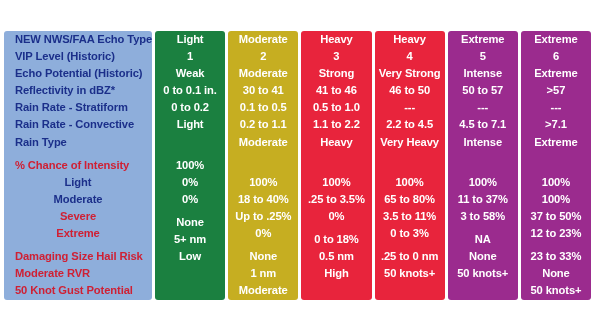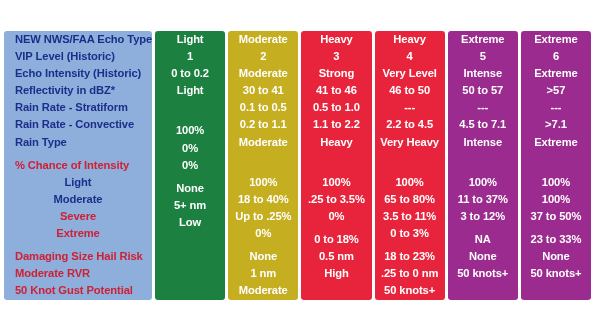--- a/index.html
+++ b/index.html
@@ -71,39 +71,41 @@
   .col-data .cell { color: #ffffff; }
 </style>
 </head>
 <body>
 
 <div id="stage">
   <div id="table-wrap">
     <div class="col col-labels">
         <div class="cell lbl-blue">NEW NWS/FAA Echo Type</div>
         <div class="cell lbl-blue">VIP Level (Historic)</div>
-        <div class="cell lbl-blue">Echo Intensity (Historic)</div>
+        <div class="cell lbl-blue">Echo Potential (Historic)</div>
         <div class="cell lbl-blue">Reflectivity in dBZ*</div>
         <div class="cell lbl-blue">Rain Rate - Stratiform</div>
         <div class="cell lbl-blue">Rain Rate - Convective</div>
         <div class="cell lbl-blue">Rain Type</div>
         <div class="cell spacer"></div>
         <div class="cell lbl-red">% Chance of Intensity</div>
         <div class="cell lbl-blue centered">Light</div>
         <div class="cell lbl-blue centered">Moderate</div>
         <div class="cell lbl-red centered">Severe</div>
         <div class="cell lbl-red centered">Extreme</div>
         <div class="cell spacer"></div>
         <div class="cell lbl-red">Damaging Size Hail Risk</div>
         <div class="cell lbl-red">Moderate RVR</div>
         <div class="cell lbl-red">50 Knot Gust Potential</div>
       </div>
   <div class="col col-data" style="background: rgb(27, 128, 64);">
         <div class="cell">Light</div>
         <div class="cell">1</div>
+        <div class="cell">Weak</div>
+        <div class="cell">0 to 0.1 in.</div>
         <div class="cell">0 to 0.2</div>
         <div class="cell">Light</div>
         <div class="cell spacer"></div>
         <div class="cell"></div>
         <div class="cell">100%</div>
         <div class="cell">0%</div>
         <div class="cell">0%</div>
         <div class="cell spacer"></div>
         <div class="cell">None</div>
         <div class="cell">5+ nm</div>
@@ -142,66 +144,66 @@
         <div class="cell">.25 to 3.5%</div>
         <div class="cell">0%</div>
         <div class="cell spacer"></div>
         <div class="cell">0 to 18%</div>
         <div class="cell">0.5 nm</div>
         <div class="cell">High</div>
       </div>
       <div class="col col-data" style="background: rgb(232, 36, 60);">
         <div class="cell">Heavy</div>
         <div class="cell">4</div>
-        <div class="cell">Very Level</div>
+        <div class="cell">Very Strong</div>
         <div class="cell">46 to 50</div>
         <div class="cell">---</div>
         <div class="cell">2.2 to 4.5</div>
         <div class="cell">Very Heavy</div>
         <div class="cell spacer"></div>
         <div class="cell"></div>
         <div class="cell">100%</div>
         <div class="cell">65 to 80%</div>
         <div class="cell">3.5 to 11%</div>
         <div class="cell">0 to 3%</div>
         <div class="cell spacer"></div>
-        <div class="cell">18 to 23%</div>
         <div class="cell">.25 to 0 nm</div>
         <div class="cell">50 knots+</div>
       </div>
       <div class="col col-data" style="background: rgb(155, 43, 142);">
         <div class="cell">Extreme</div>
         <div class="cell">5</div>
         <div class="cell">Intense</div>
         <div class="cell">50 to 57</div>
         <div class="cell">---</div>
         <div class="cell">4.5 to 7.1</div>
         <div class="cell">Intense</div>
         <div class="cell spacer"></div>
         <div class="cell"></div>
         <div class="cell">100%</div>
         <div class="cell">11 to 37%</div>
-        <div class="cell">3 to 12%</div>
+        <div class="cell">3 to 58%</div>
         <div class="cell spacer"></div>
         <div class="cell">NA</div>
         <div class="cell">None</div>
         <div class="cell">50 knots+</div>
       </div>
       <div class="col col-data" style="background: rgb(155, 43, 142);">
         <div class="cell">Extreme</div>
         <div class="cell">6</div>
         <div class="cell">Extreme</div>
         <div class="cell">&gt;57</div>
         <div class="cell">---</div>
         <div class="cell">&gt;7.1</div>
         <div class="cell">Extreme</div>
         <div class="cell spacer"></div>
         <div class="cell"></div>
         <div class="cell">100%</div>
         <div class="cell">100%</div>
         <div class="cell">37 to 50%</div>
+        <div class="cell">12 to 23%</div>
         <div class="cell spacer"></div>
         <div class="cell">23 to 33%</div>
         <div class="cell">None</div>
         <div class="cell">50 knots+</div>
       </div>
     </div>
 </div>
 
 </body></html>

